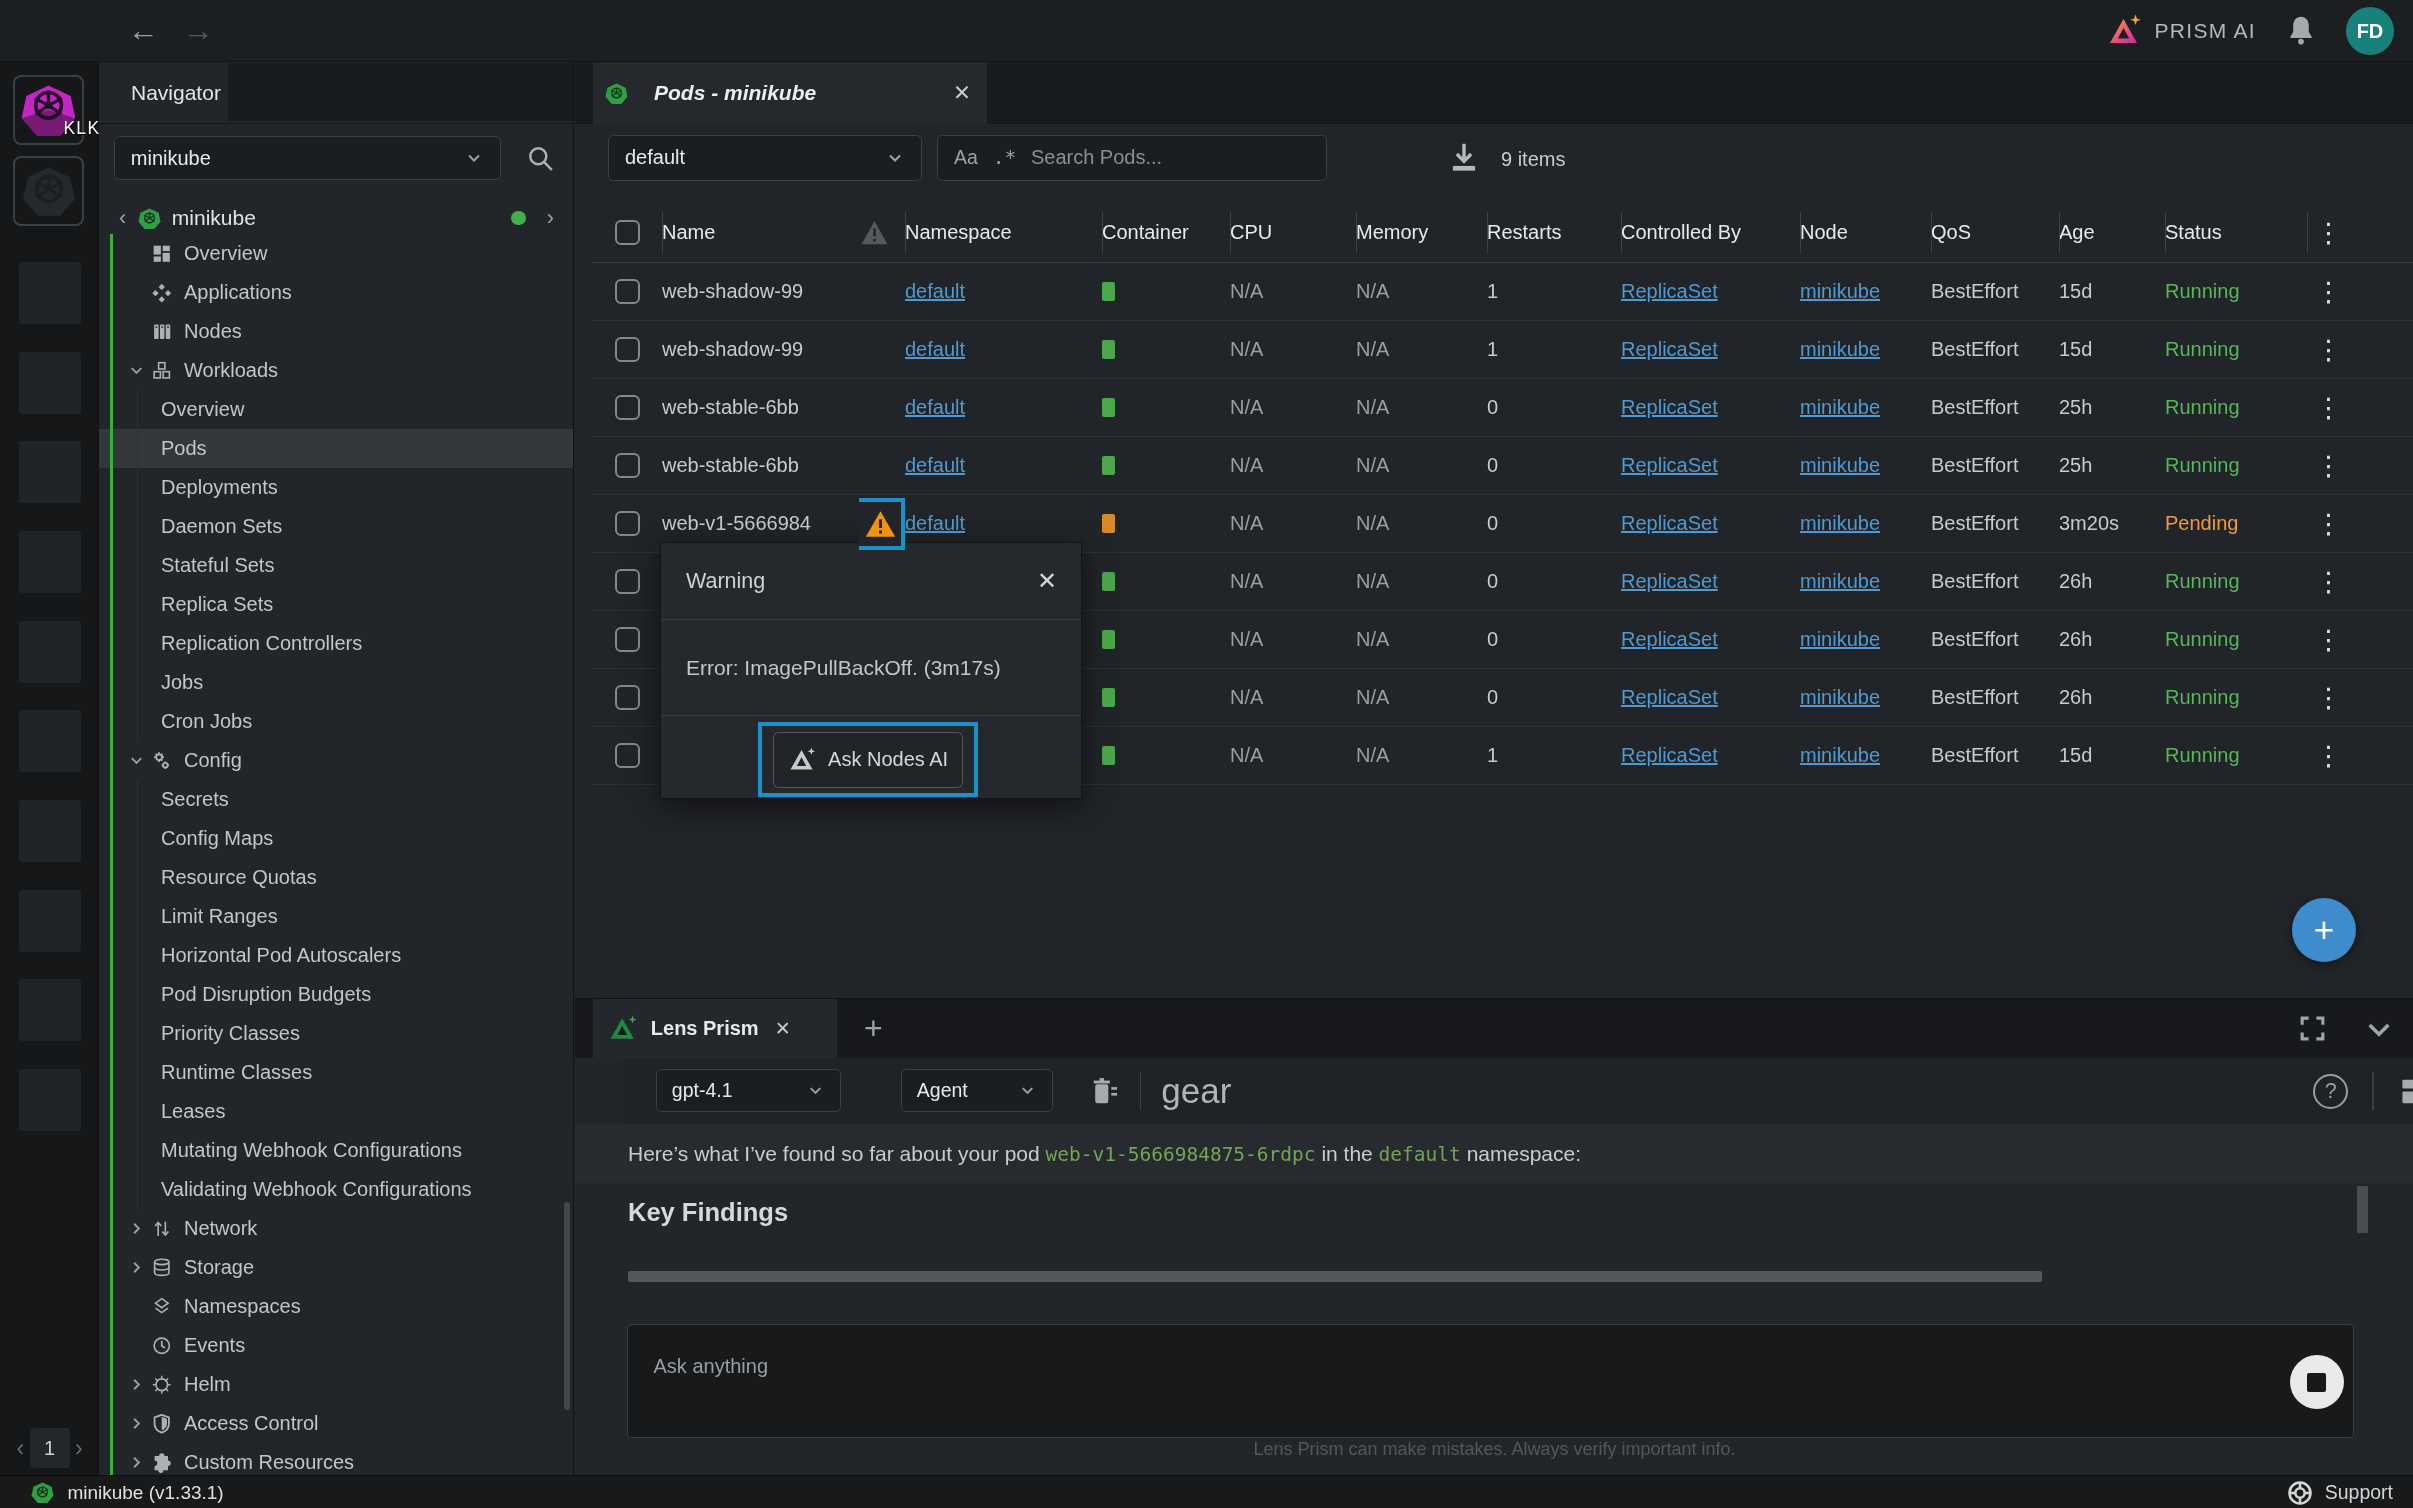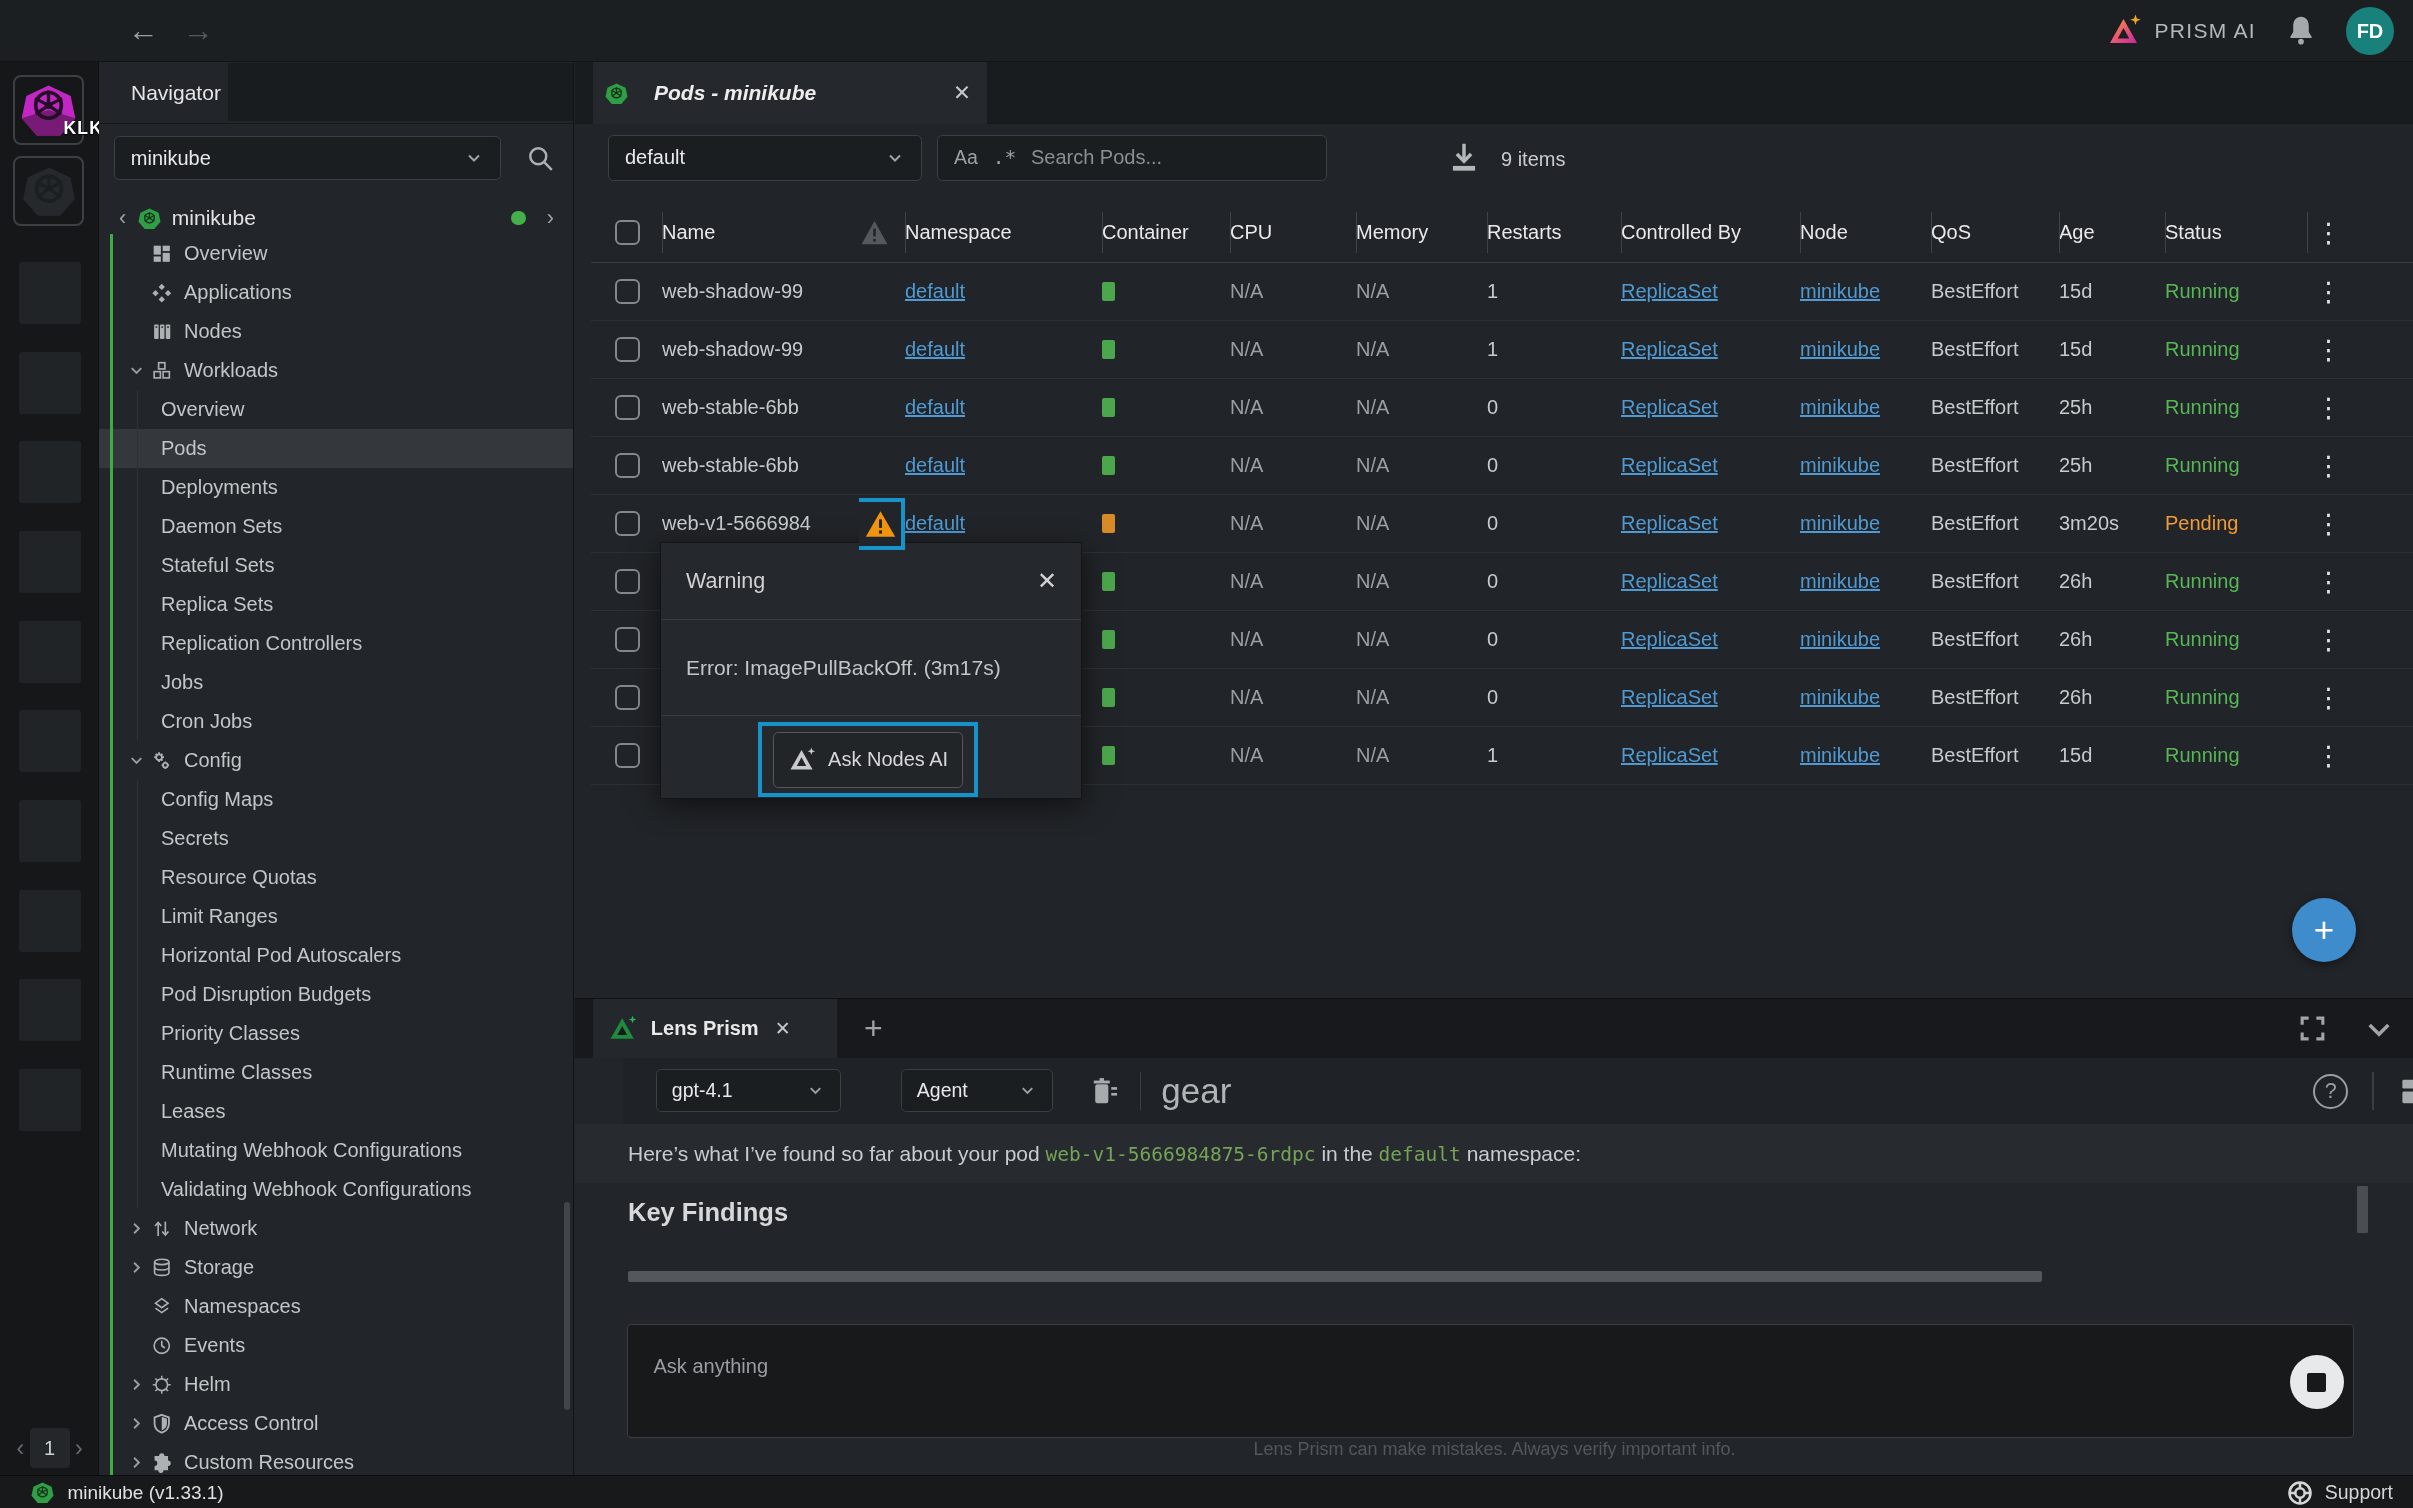--- a/index.html
+++ b/index.html
@@ -17,21 +17,21 @@
   .brand{display:flex;align-items:center;gap:12px;}
   .brand-label{font-size:21px;letter-spacing:1.3px;color:#b5b8ba;}
   .avatar{width:48px;height:48px;border-radius:50%;background:#18817b;color:#fff;
           display:flex;align-items:center;justify-content:center;font-size:20px;font-weight:bold;}
   
   .rail{position:absolute;left:0;top:62px;width:99px;height:1413px;background:#151718;
         border-right:1.3px solid #0f1112;box-sizing:border-box;}
   .rail-box{position:absolute;left:13.4px;width:71px;height:70px;border:2px solid #3c4043;
             border-radius:8px;box-sizing:border-box;display:flex;align-items:center;justify-content:center;}
   .klk-label{position:absolute;bottom:4px;left:0;right:0;text-align:center;color:#fff;
-             font-weight:bold;font-size:17.5px;letter-spacing:1.3px;text-shadow:0 0.7px 1.3px #000;margin-left:48px;}
+             font-weight:normal;font-size:17.5px;letter-spacing:1.3px;text-shadow:0 0.7px 1.3px #000;margin-left:48px;}
   .rail-sq{position:absolute;left:19px;width:62px;height:62px;background:#212426;border-radius:2.7px;}
   .rail-pager{position:absolute;left:0;bottom:5.4px;width:99px;height:43px;display:flex;
               align-items:center;justify-content:center;gap:5.4px;color:#8b8e91;font-size:20px;}
   .pager-box{width:40px;height:40px;background:#24272a;border-radius:4px;display:flex;
              align-items:center;justify-content:center;color:#d0d2d3;}
   .pager-chev{font-size:23px;color:#6a6d70;cursor:pointer;}
   
   .navigator{position:absolute;left:99px;top:62px;width:475px;height:1413px;background:#22262a;
              border-right:1.3px solid #101214;box-sizing:border-box;overflow:hidden;}
   .nav-strip{position:absolute;left:0;top:0;width:100%;height:62px;border-bottom:1.3px solid #15171a;box-sizing:border-box;}
@@ -377,24 +377,24 @@
                 <line x1="16" y1="12.8" x2="16" y2="14.6"></line>
                 <line x1="16" y1="19.4" x2="16" y2="21.2"></line>
                 <line x1="11.8" y1="17" x2="13.6" y2="17"></line>
                 <line x1="18.4" y1="17" x2="20.2" y2="17"></line>
               </g>
             </svg>
           </span>
           <span class="lbl0">Config</span>
         </div>
         <div class="titem sub">
+          <span class="lbl1">Secrets</span>
+        </div>
+        <div class="titem sub">
           <span class="lbl1">Config Maps</span>
-        </div>
-        <div class="titem sub">
-          <span class="lbl1">Secrets</span>
         </div>
         <div class="titem sub">
           <span class="lbl1">Resource Quotas</span>
         </div>
         <div class="titem sub">
           <span class="lbl1">Limit Ranges</span>
         </div>
         <div class="titem sub">
           <span class="lbl1">Horizontal Pod Autoscalers</span>
         </div>

